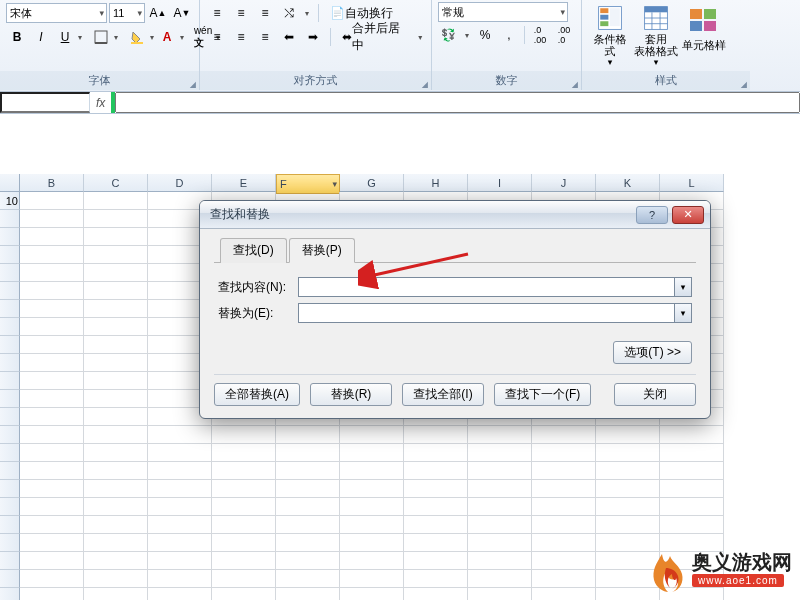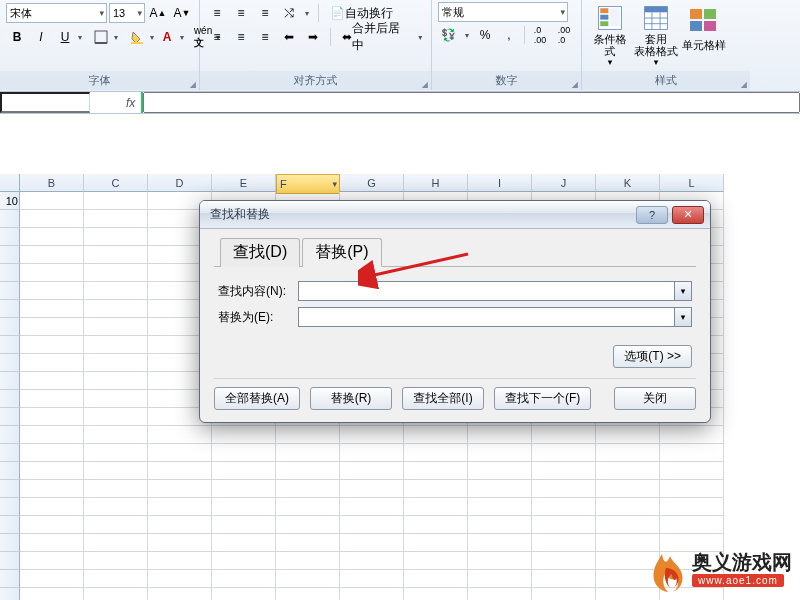--- a/index.html
+++ b/index.html
@@ -17,21 +17,21 @@
 .sel::after { content: "▾"; position: absolute; right: 2px; font-size: 9px; color: #555; }
 .dd { width: 10px; height: 22px; display: inline-flex; align-items: center; justify-content: center; color: #555; font-size: 8px; cursor: pointer; }
 .bigbtn { width: 44px; height: 66px; display: flex; flex-direction: column; align-items: center; justify-content: flex-start; padding-top: 2px; cursor: pointer; border: 1px solid transparent; border-radius: 2px; }
 .bigbtn .ico { width: 32px; height: 32px; margin-bottom: 2px; }
 .bigbtn .lbl { font-size: 11px; text-align: center; line-height: 12px; }
 .mini { font-size: 9px; }
 
 
 .fbar { height: 22px; border-bottom: 1px solid #b8c7d8; display: flex; align-items: stretch; background: #fff; }
 .namebox { width: 90px; border-right: 1px solid #ccd8e4; padding: 2px 4px; font-size: 11px; }
-.fxwrap { display: flex; align-items: center; border-right: 2px solid #22c55e; padding: 0 6px; font-style: italic; color: #555; margin-left: 30px; }
+.fxwrap { display: flex; align-items: center; border-right: 4px solid #22c55e; padding: 0 6px; font-style: italic; color: #555; }
 .fxinput { flex: 1; padding: 2px 4px; }
 
 
 .grid { position: absolute; top: 114px; left: 0; right: 0; bottom: 0; overflow: hidden; }
 .colhdr { display: flex; height: 18px; position: absolute; top: 60px; left: 0; right: 0; }
 .ch { width: 64px; border-right: 1px solid #c5d0dc; border-bottom: 1px solid #9eb0c4; background: linear-gradient(#f2f6fb,#e4ecf5); text-align: center; font-size: 11px; color: #3a4a5c; line-height: 18px; }
 .ch.sel { background: linear-gradient(#ffe9a3,#ffd65e); border-color: #d7a943; }
 .rowhdr-col { position: absolute; top: 78px; left: 0; width: 20px; }
 .rh { height: 18px; border-bottom: 1px solid #c5d0dc; border-right: 1px solid #9eb0c4; background: linear-gradient(90deg,#f2f6fb,#e4ecf5); text-align: center; font-size: 10px; color: #3a4a5c; line-height: 18px; }
 .cells { position: absolute; top: 78px; left: 20px; right: 0; bottom: 0; }
@@ -42,21 +42,21 @@
 
 
 .dialog { position: absolute; left: 199px; top: 200px; width: 512px; background: #f0f0f0; border: 1px solid #5a6a7c; border-radius: 6px; box-shadow: 0 6px 24px rgba(0,0,0,.45); overflow: hidden; }
 .titlebar { height: 28px; background: linear-gradient(#fdfdfd,#e1e7ef 45%,#cfd9e5 46%,#e9eff6); display: flex; align-items: center; padding: 0 6px 0 10px; border-bottom: 1px solid #acb8c6; }
 .titlebar .t { flex: 1; font-size: 12px; color: #2a3a4a; }
 .winbtn { width: 32px; height: 18px; margin-left: 4px; border-radius: 3px; display: flex; align-items: center; justify-content: center; font-size: 11px; color: #fff; cursor: pointer; }
 .winhelp { background: linear-gradient(#d8e4f2,#a9bdd6); color: #2a3a4a; border: 1px solid #8aa0ba; }
 .winclose { background: linear-gradient(#e98a86,#c9413a); border: 1px solid #8a2c27; }
 .dbody { padding: 8px 14px 12px 14px; }
 .tabs { display: flex; gap: 0; border-bottom: 1px solid #b5b5b5; padding-left: 6px; }
-.tab { padding: 3px 12px; border: 1px solid #b5b5b5; border-bottom: none; background: #ececec; border-radius: 3px 3px 0 0; font-size: 16px; cursor: pointer; position: relative; top: 1px; margin-right: 2px; }
+.tab { padding: 3px 12px; border: 1px solid #b5b5b5; border-bottom: none; background: #ececec; border-radius: 3px 3px 0 0; font-size: 12px; cursor: pointer; position: relative; top: 1px; margin-right: 2px; }
 .tab.active { background: #f0f0f0; border-bottom: 1px solid #f0f0f0; }
 .frm { padding: 14px 4px 6px 4px; }
 .fr { display: flex; align-items: center; margin-bottom: 6px; }
 .fr label { width: 80px; font-size: 12px; }
 .combo { flex: 1; display: flex; }
 .combo input { flex: 1; height: 20px; border: 1px solid #7a8a9c; border-right: none; padding: 0 3px; font-size: 12px; }
 .combo .cbbtn { width: 18px; height: 20px; border: 1px solid #7a8a9c; background: linear-gradient(#f5f8fc,#d7e0eb); display: flex; align-items: center; justify-content: center; font-size: 9px; cursor: pointer; }
 .opts { text-align: right; margin: 6px 4px 10px 0; }
 .obtn { display: inline-block; padding: 2px 10px; border: 1px solid #8a98a8; border-radius: 3px; background: linear-gradient(#fdfdfd,#e3e9f0); font-size: 12px; cursor: pointer; }
 .dlgbtns { display: flex; gap: 10px; justify-content: flex-start; padding-top: 8px; border-top: 1px solid #d0d6de; }
@@ -74,21 +74,21 @@
 </style>
 </head>
 <body>
 
 <div class="ribbon">
 
   <div class="group" style="width:200px">
     <div class="group-body">
       <div class="row">
         <span class="sel" style="width:110px">宋体</span>
-        <span class="sel" style="width:38px">13</span>
+        <span class="sel" style="width:38px">11</span>
         <span class="btn">A<span class="mini">▲</span></span>
         <span class="btn">A<span class="mini">▼</span></span>
       </div>
       <div class="row">
         <span class="btn" style="font-weight:bold">B</span>
         <span class="btn" style="font-style:italic">I</span>
         <span class="btn" style="text-decoration:underline">U</span>
           <span class="dd">▾</span>
         <span style="width:1px;height:18px;background:#c5d3e2;margin:0 2px"></span>
         <span class="btn">

